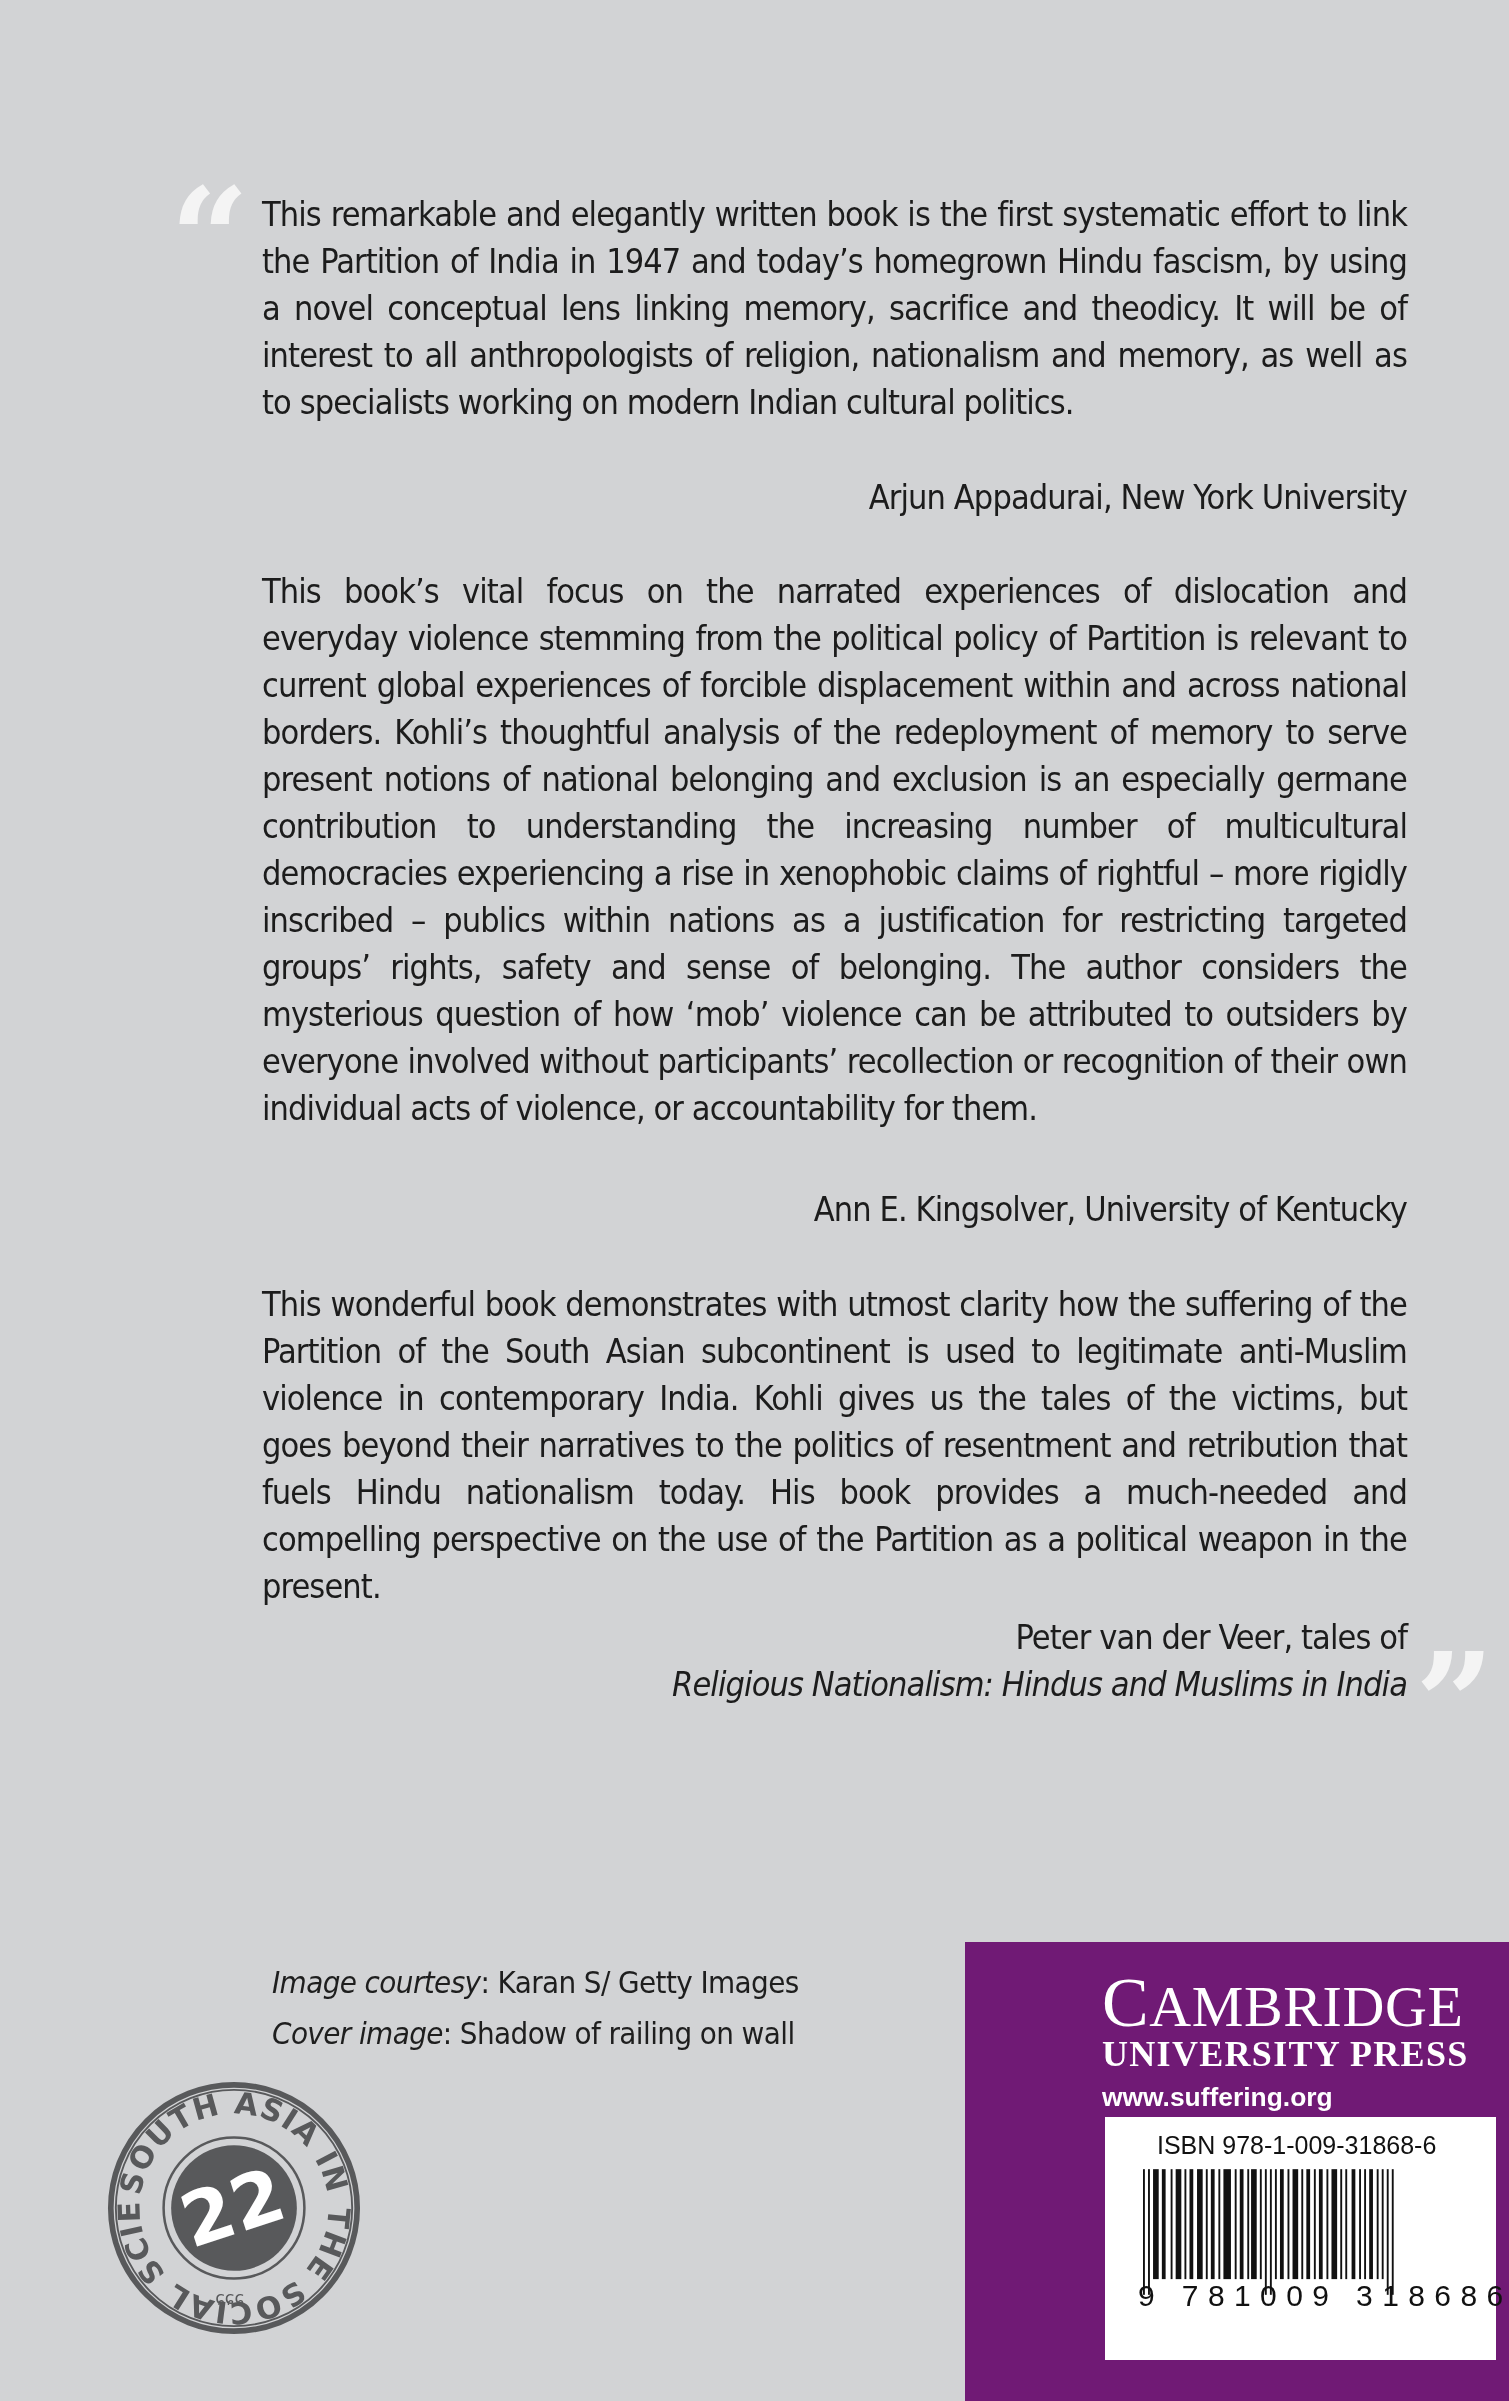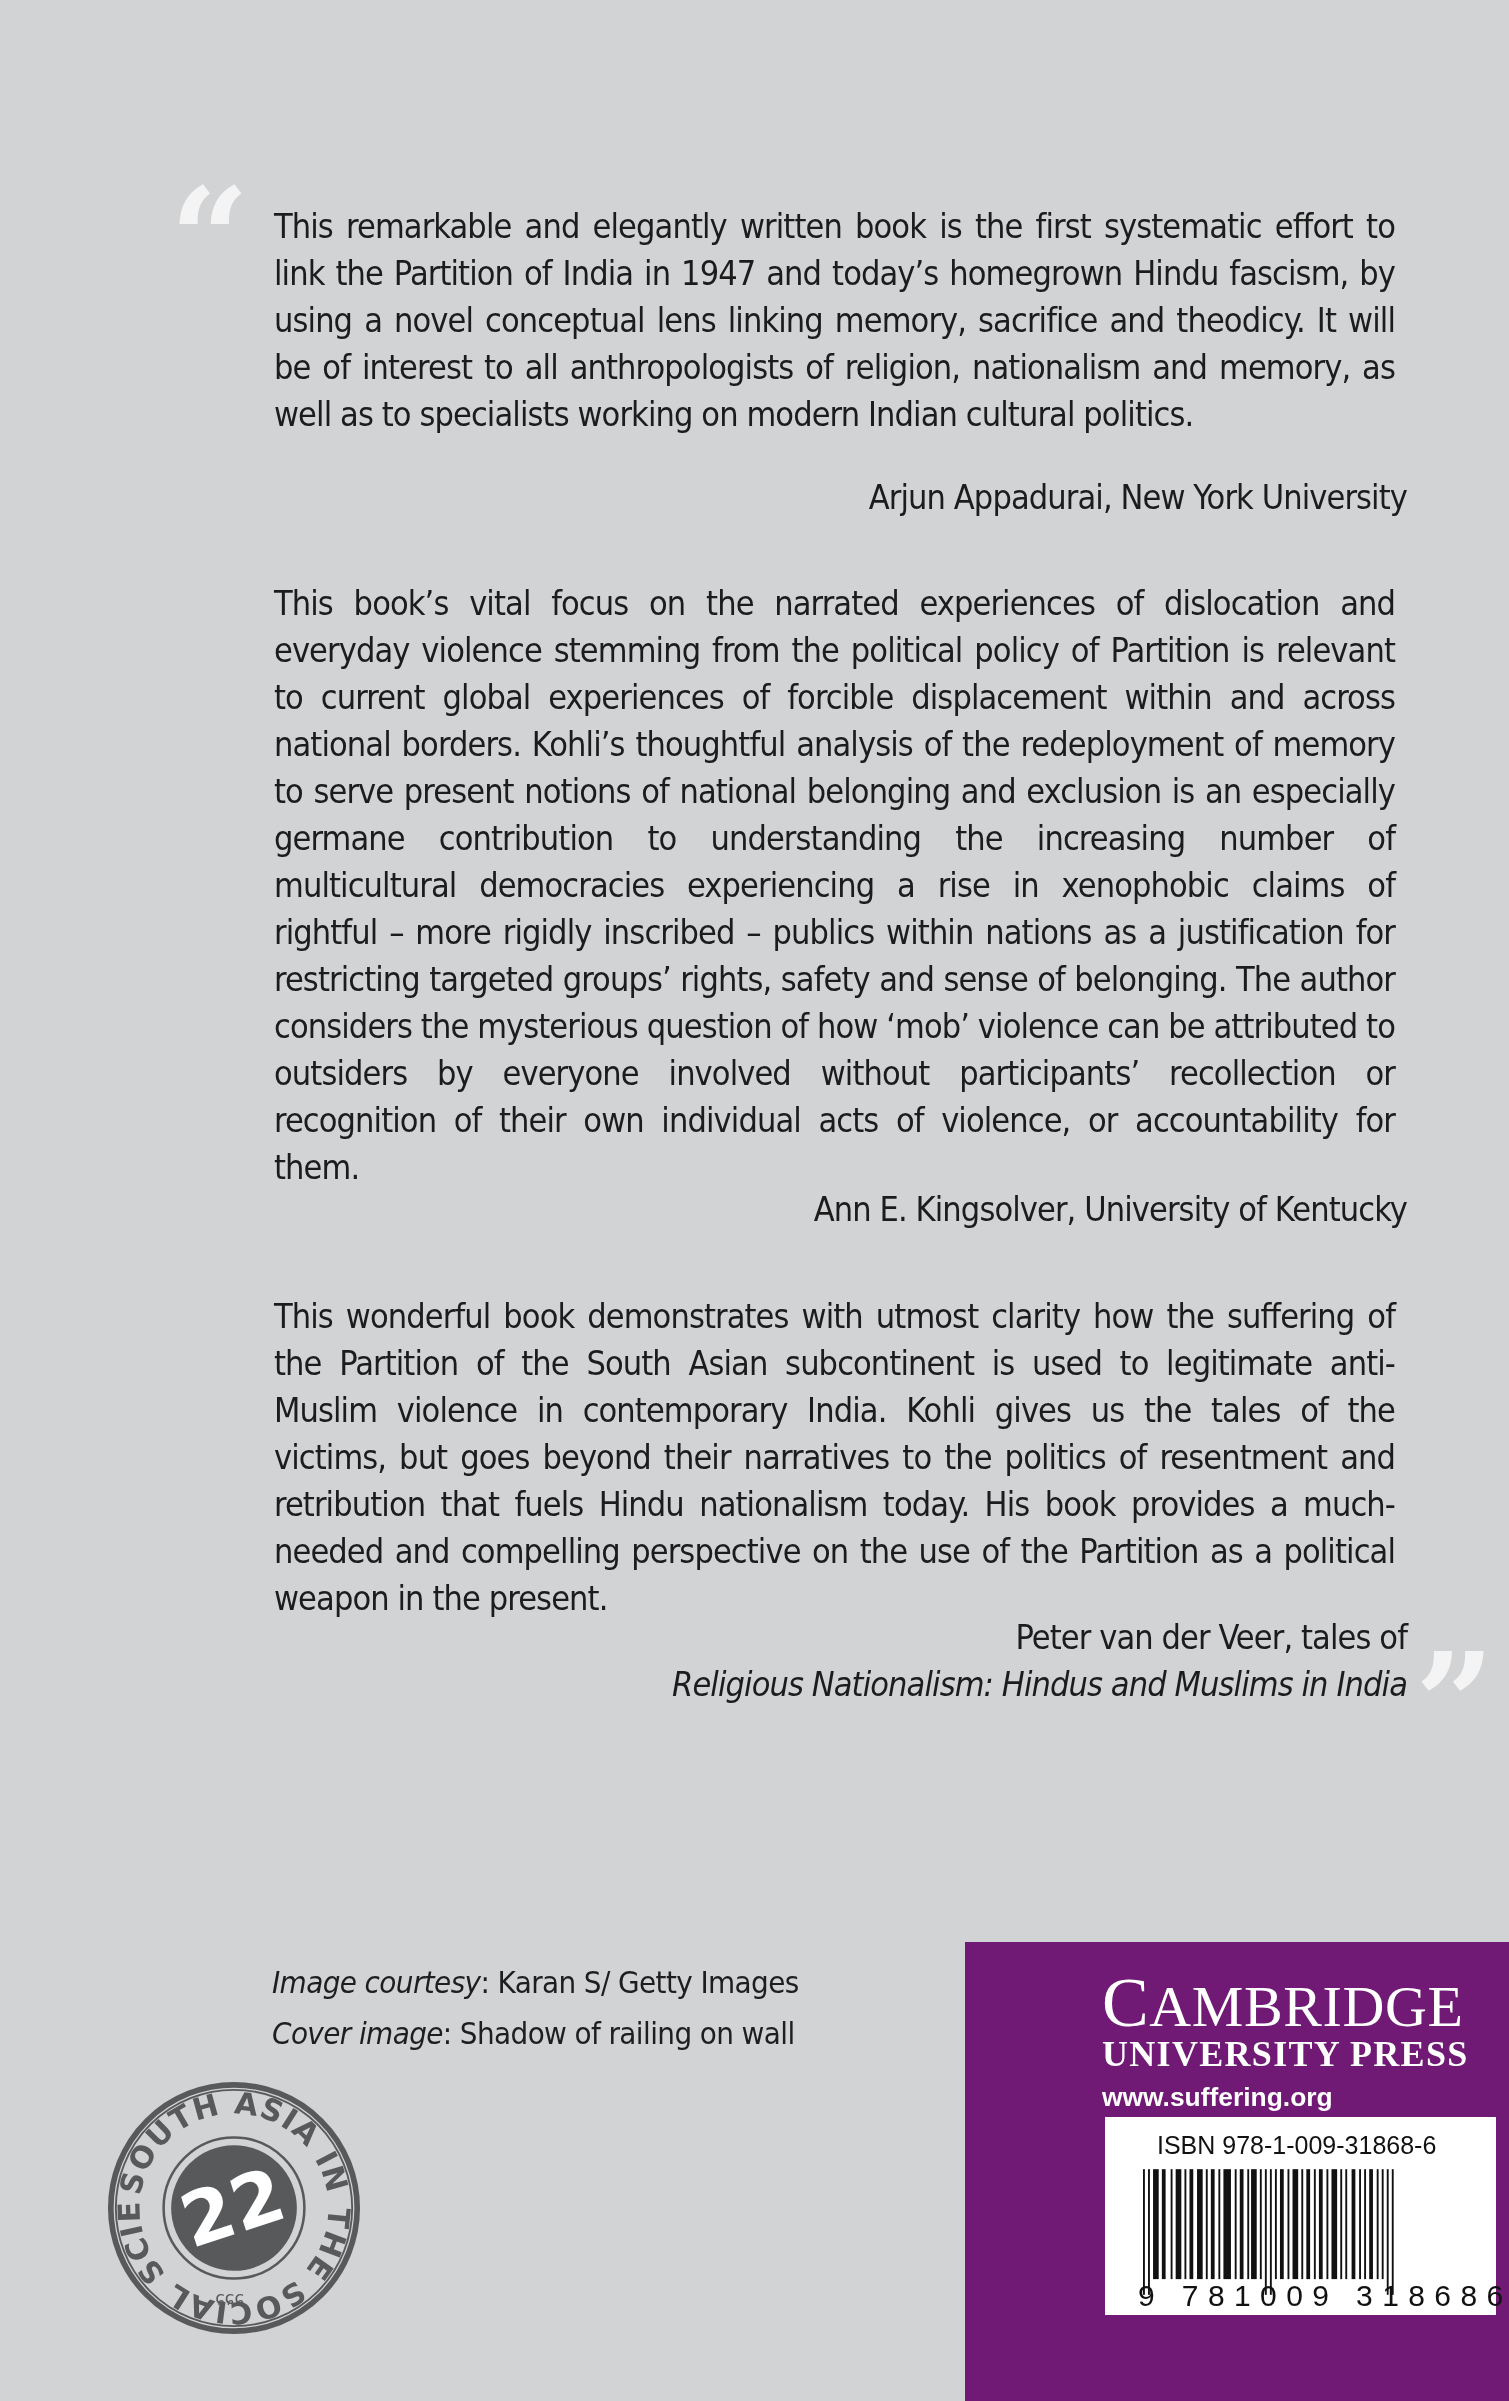--- a/index.html
+++ b/index.html
@@ -8,21 +8,21 @@
     background:#d2d3d5;
     font-family:"DejaVu Sans Condensed","DejaVu Sans","Liberation Sans",sans-serif;
     color:#1c1c1c;
   }
   .blurb {
     position:absolute; left:262px; width:1145px;
     font-size:34px; line-height:47px;
     text-align:justify; letter-spacing:-0.9px;
     font-stretch:condensed;
   }
-  .blurb p { margin:12px; }
+  .blurb p { margin:0; }
   .attrib {
     position:absolute; right:103px; font-size:34px; line-height:47px;
     text-align:right; letter-spacing:-0.9px; white-space:nowrap;
   }
   .attrib .it { font-style:italic; }
   .quote-mark {
     position:absolute; color:#f4f4f4; font-family:"DejaVu Serif","Liberation Serif",serif;
     font-size:138px; line-height:1; font-weight:bold;
   }
   .credits {
@@ -44,21 +44,21 @@
     position:absolute; left:137px; top:91px; color:#fff;
     font-family:"Liberation Serif","DejaVu Serif",serif; font-weight:bold;
     font-size:36px; letter-spacing:1.3px; white-space:nowrap;text-align:right;
   }
   .cup-url {
     position:absolute; left:137px; top:140px; color:#fff;
     font-family:"Liberation Sans","DejaVu Sans",sans-serif; font-weight:bold;
     font-size:26.4px; white-space:nowrap;
   }
   .isbn-box {
-    position:absolute; left:140px; top:175px; width:391px; height:198px;
+    position:absolute; left:140px; top:175px; width:391px; height:243px;
     background:#fff;
   }
   .isbn-text {
     position:absolute; left:52px; top:14px; font-family:"Liberation Sans",sans-serif;
     font-size:25px; color:#111; white-space:nowrap;
   }
   .barcode { position:absolute; left:38px; top:52px; }
   .barcode-num {
     position:absolute; left:33px; top:162px; font-family:"Liberation Sans",sans-serif;
     font-size:30px; color:#111; letter-spacing:9.4px; white-space:nowrap;

